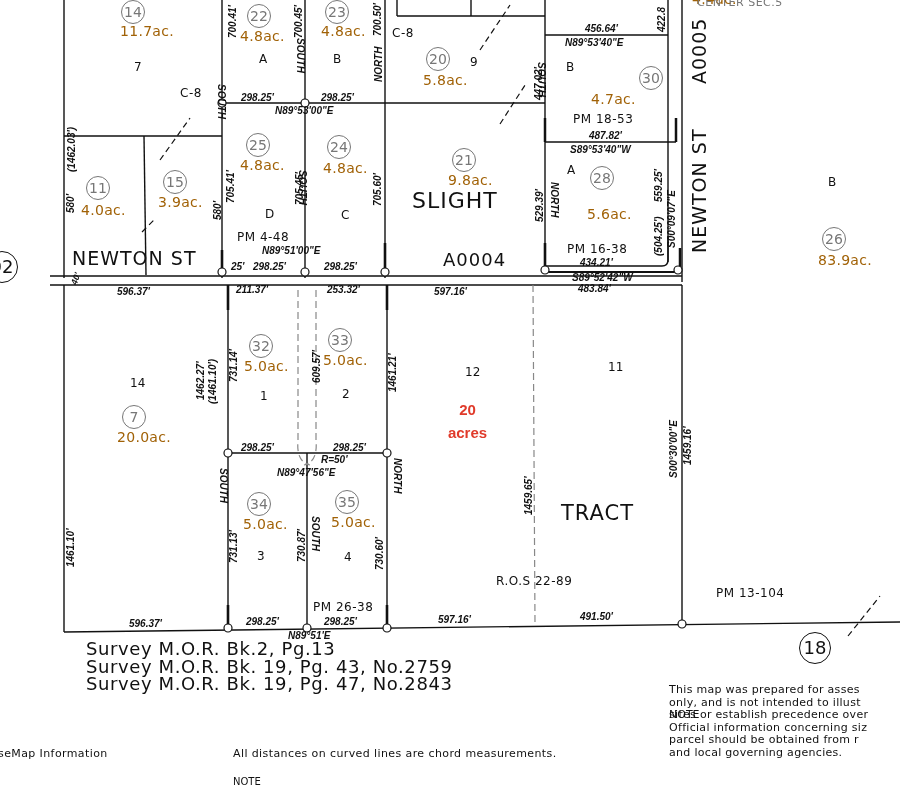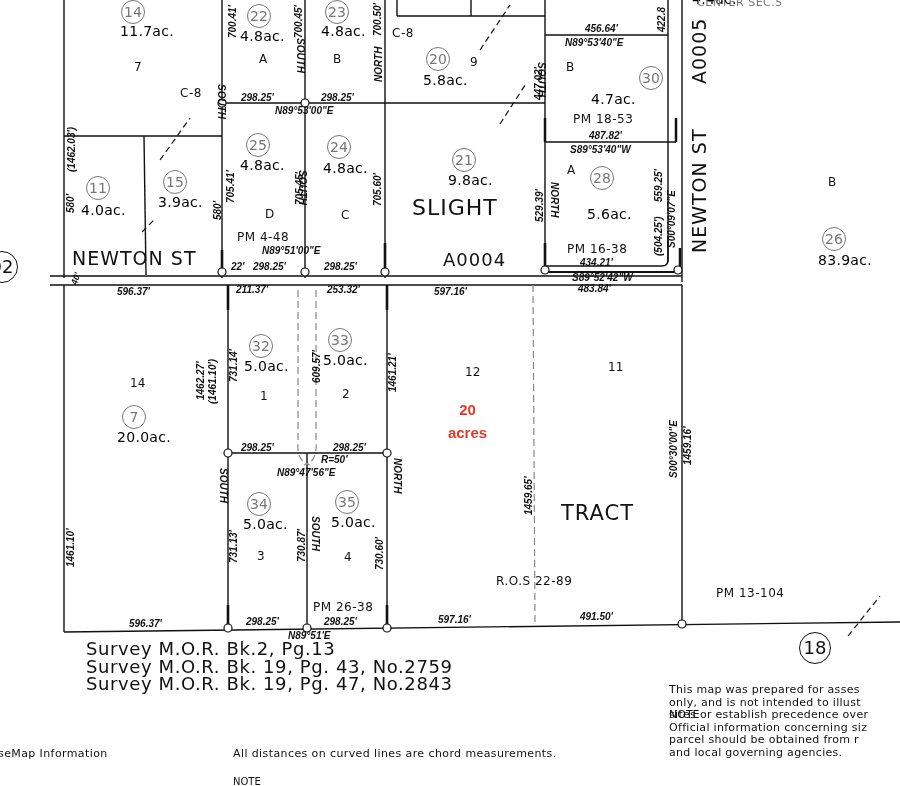--- a/index.html
+++ b/index.html
@@ -3,21 +3,21 @@
 <meta charset="utf-8">
 <style>
   html, body { margin: 0; padding: 0; background: #ffffff; }
   body { width: 900px; height: 786px; position: relative; overflow: hidden; font-family: "DejaVu Sans", sans-serif; color: #111; }
   #map { position: absolute; left: 0; top: 0; width: 900px; height: 786px; }
   svg.lines { position: absolute; left: 0; top: 0; }
   .lbl { position: absolute; white-space: nowrap; line-height: 1; }
   .lot { font-size: 12px; color: #111; }
   .apn { font-size: 13px; color: #777; }
   .apn-circle { display: inline-block; width: 22px; height: 22px; border: 1.4px solid #777; border-radius: 50%; text-align: center; line-height: 22px; font-size: 14px; color: #777; }
-  .acres { font-size: 14px; color: #000000; letter-spacing: 0.3px; }
+  .acres { font-size: 14px; color: #a16207; letter-spacing: 0.3px; }
   .dim { font-size: 10px; font-style: italic; font-weight: bold; color: #111; font-family: "Liberation Sans", sans-serif; }
   .vert { transform-origin: 0 0; }
   .big { font-size: 21px; color: #111; letter-spacing: 1px; }
   .pm { font-size: 12px; color: #111; letter-spacing: 0.5px; }
   .ref-circle { display: inline-block; width: 30px; height: 30px; border: 1.6px solid #111; border-radius: 50%; text-align: center; line-height: 30px; font-size: 18px; color: #111; }
   .red { color: #e03a2a; font-weight: bold; font-size: 15px; text-align: center; font-family: "Liberation Sans", sans-serif; }
   .refs { position: absolute; left: 86px; top: 640px; font-size: 18px; line-height: 17px; letter-spacing: 0.6px; color: #111; }
   .refs div { height: 17.5px; }
   .note-h { font-size: 11px; color: #111; margin-top: 44px; }
   .note-t { font-size: 11px; color: #111; letter-spacing: 0.4px; }
@@ -208,21 +208,21 @@
   <div class="lbl acres" style="left:692px;top:-8px;">4.4ac.</div>
 
   <div class="lbl red" style="left:440px;top:402px;width:55px;">20</div>
   <div class="lbl red" style="left:440px;top:425px;width:55px;">acres</div>
 
   <div class="lbl apn" style="left:697px;top:-3px;font-size:11px;letter-spacing:0.5px;">CENTER SEC.5</div>
   <div class="lbl big vert" style="left:690px;top:84px;transform:rotate(-90deg);font-size:19px;">A0005</div>
   <div class="lbl big vert" style="left:690px;top:253px;transform:rotate(-90deg);font-size:19px;">NEWTON ST</div>
   <div class="lbl big" style="left:72px;top:249px;font-size:19px;">NEWTON ST</div>
   <div class="lbl big" style="left:443px;top:251px;font-size:18px;">A0004</div>
-  <div class="lbl big" style="left:412px;top:197px;font-size:22px;">SLIGHT</div>
+  <div class="lbl big" style="left:412px;top:190px;font-size:22px;">SLIGHT</div>
   <div class="lbl big" style="left:561px;top:503px;font-size:21px;">TRACT</div>
   <div class="lbl" style="left:-14px;top:251px;">
     <span class="ref-circle">02</span>
   </div>
   <div class="lbl" style="left:799px;top:632px;">
     <span class="ref-circle">18</span>
   </div>
 
   <div class="lbl pm" style="left:180px;top:87px;">C-8</div>
   <div class="lbl pm" style="left:392px;top:27px;">C-8</div>
@@ -230,21 +230,21 @@
   <div class="lbl pm" style="left:573px;top:113px;">PM 18-53</div>
   <div class="lbl pm" style="left:567px;top:243px;">PM 16-38</div>
   <div class="lbl pm" style="left:313px;top:601px;">PM 26-38</div>
   <div class="lbl pm" style="left:716px;top:587px;">PM 13-104</div>
   <div class="lbl pm" style="left:496px;top:575px;">R.O.S 22-89</div>
 
   <div class="lbl dim" style="left:241px;top:93px;">298.25'</div>
   <div class="lbl dim" style="left:321px;top:93px;">298.25'</div>
   <div class="lbl dim" style="left:275px;top:106px;">N89°53'00"E</div>
   <div class="lbl dim" style="left:262px;top:246px;">N89°51'00"E</div>
-  <div class="lbl dim" style="left:231px;top:262px;">22'</div>
+  <div class="lbl dim" style="left:231px;top:262px;">25'</div>
   <div class="lbl dim" style="left:253px;top:262px;">298.25'</div>
   <div class="lbl dim" style="left:324px;top:262px;">298.25'</div>
   <div class="lbl dim" style="left:585px;top:24px;">456.64'</div>
   <div class="lbl dim" style="left:565px;top:38px;">N89°53'40"E</div>
   <div class="lbl dim" style="left:589px;top:131px;">487.82'</div>
   <div class="lbl dim" style="left:570px;top:145px;">S89°53'40"W</div>
   <div class="lbl dim" style="left:580px;top:258px;">434.21'</div>
   <div class="lbl dim" style="left:572px;top:273px;">S89°52'42"W</div>
   <div class="lbl dim" style="left:578px;top:284px;">483.84'</div>
   <div class="lbl dim" style="left:117px;top:287px;">596.37'</div>

